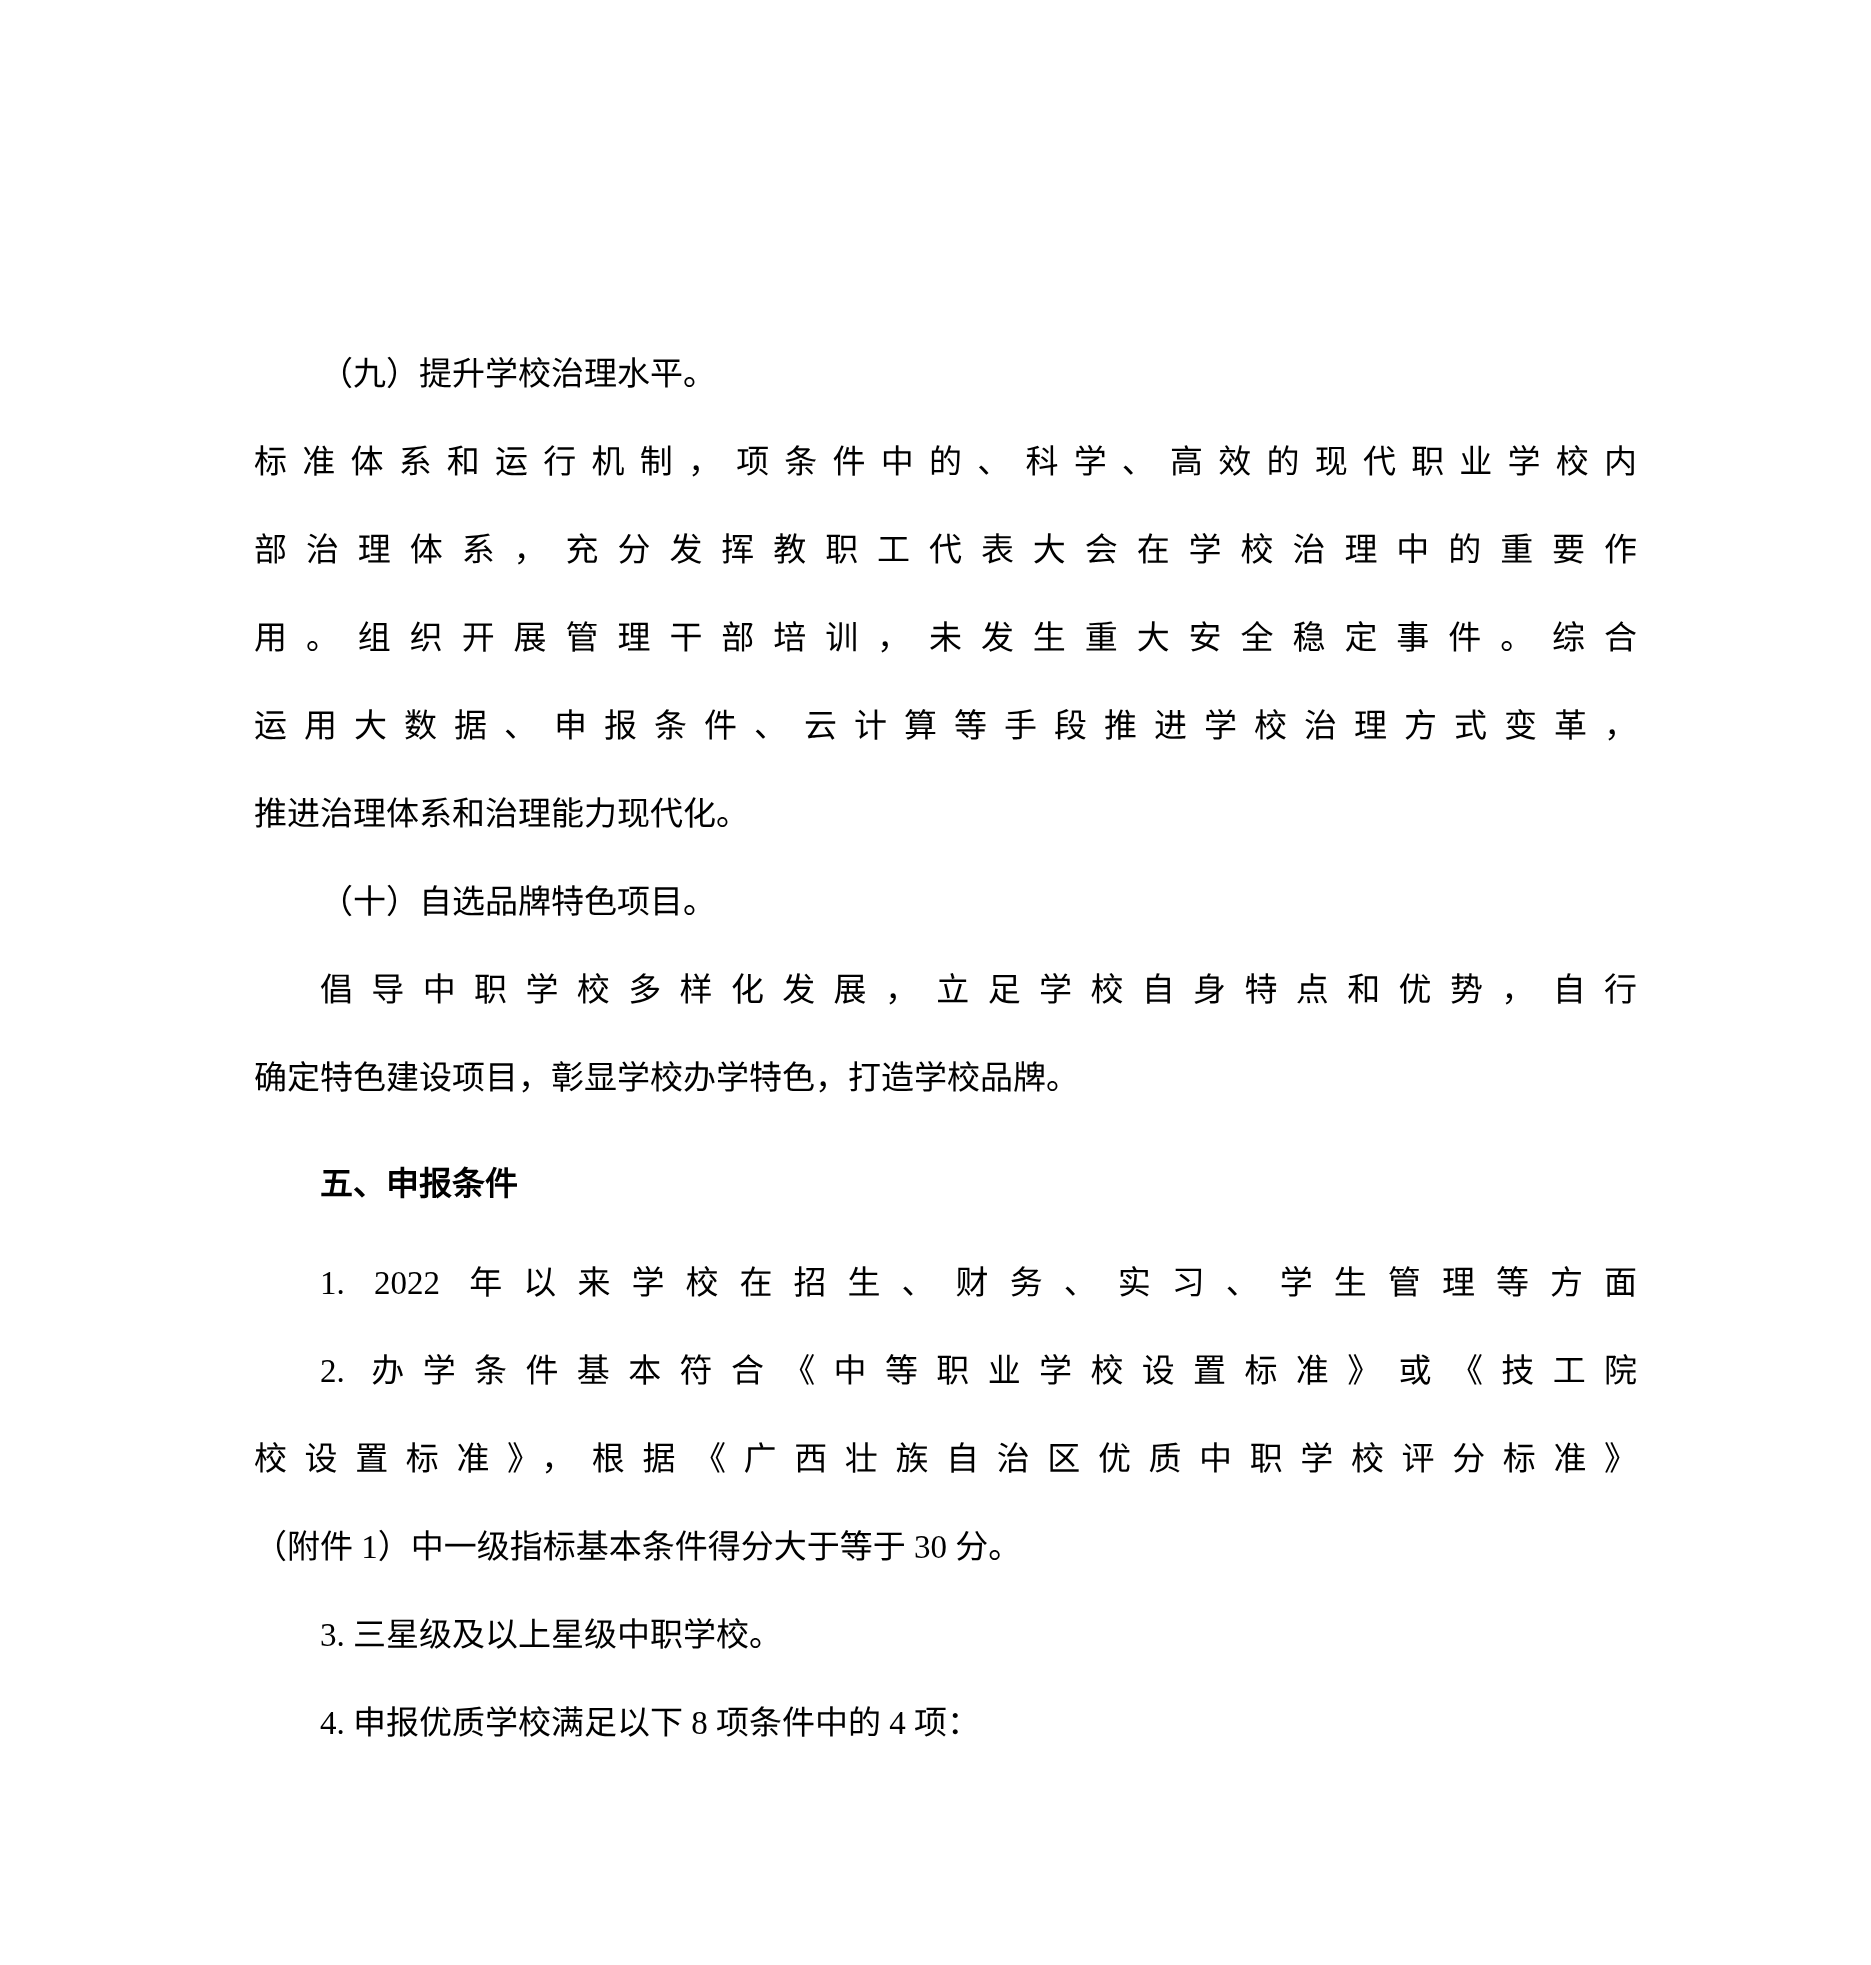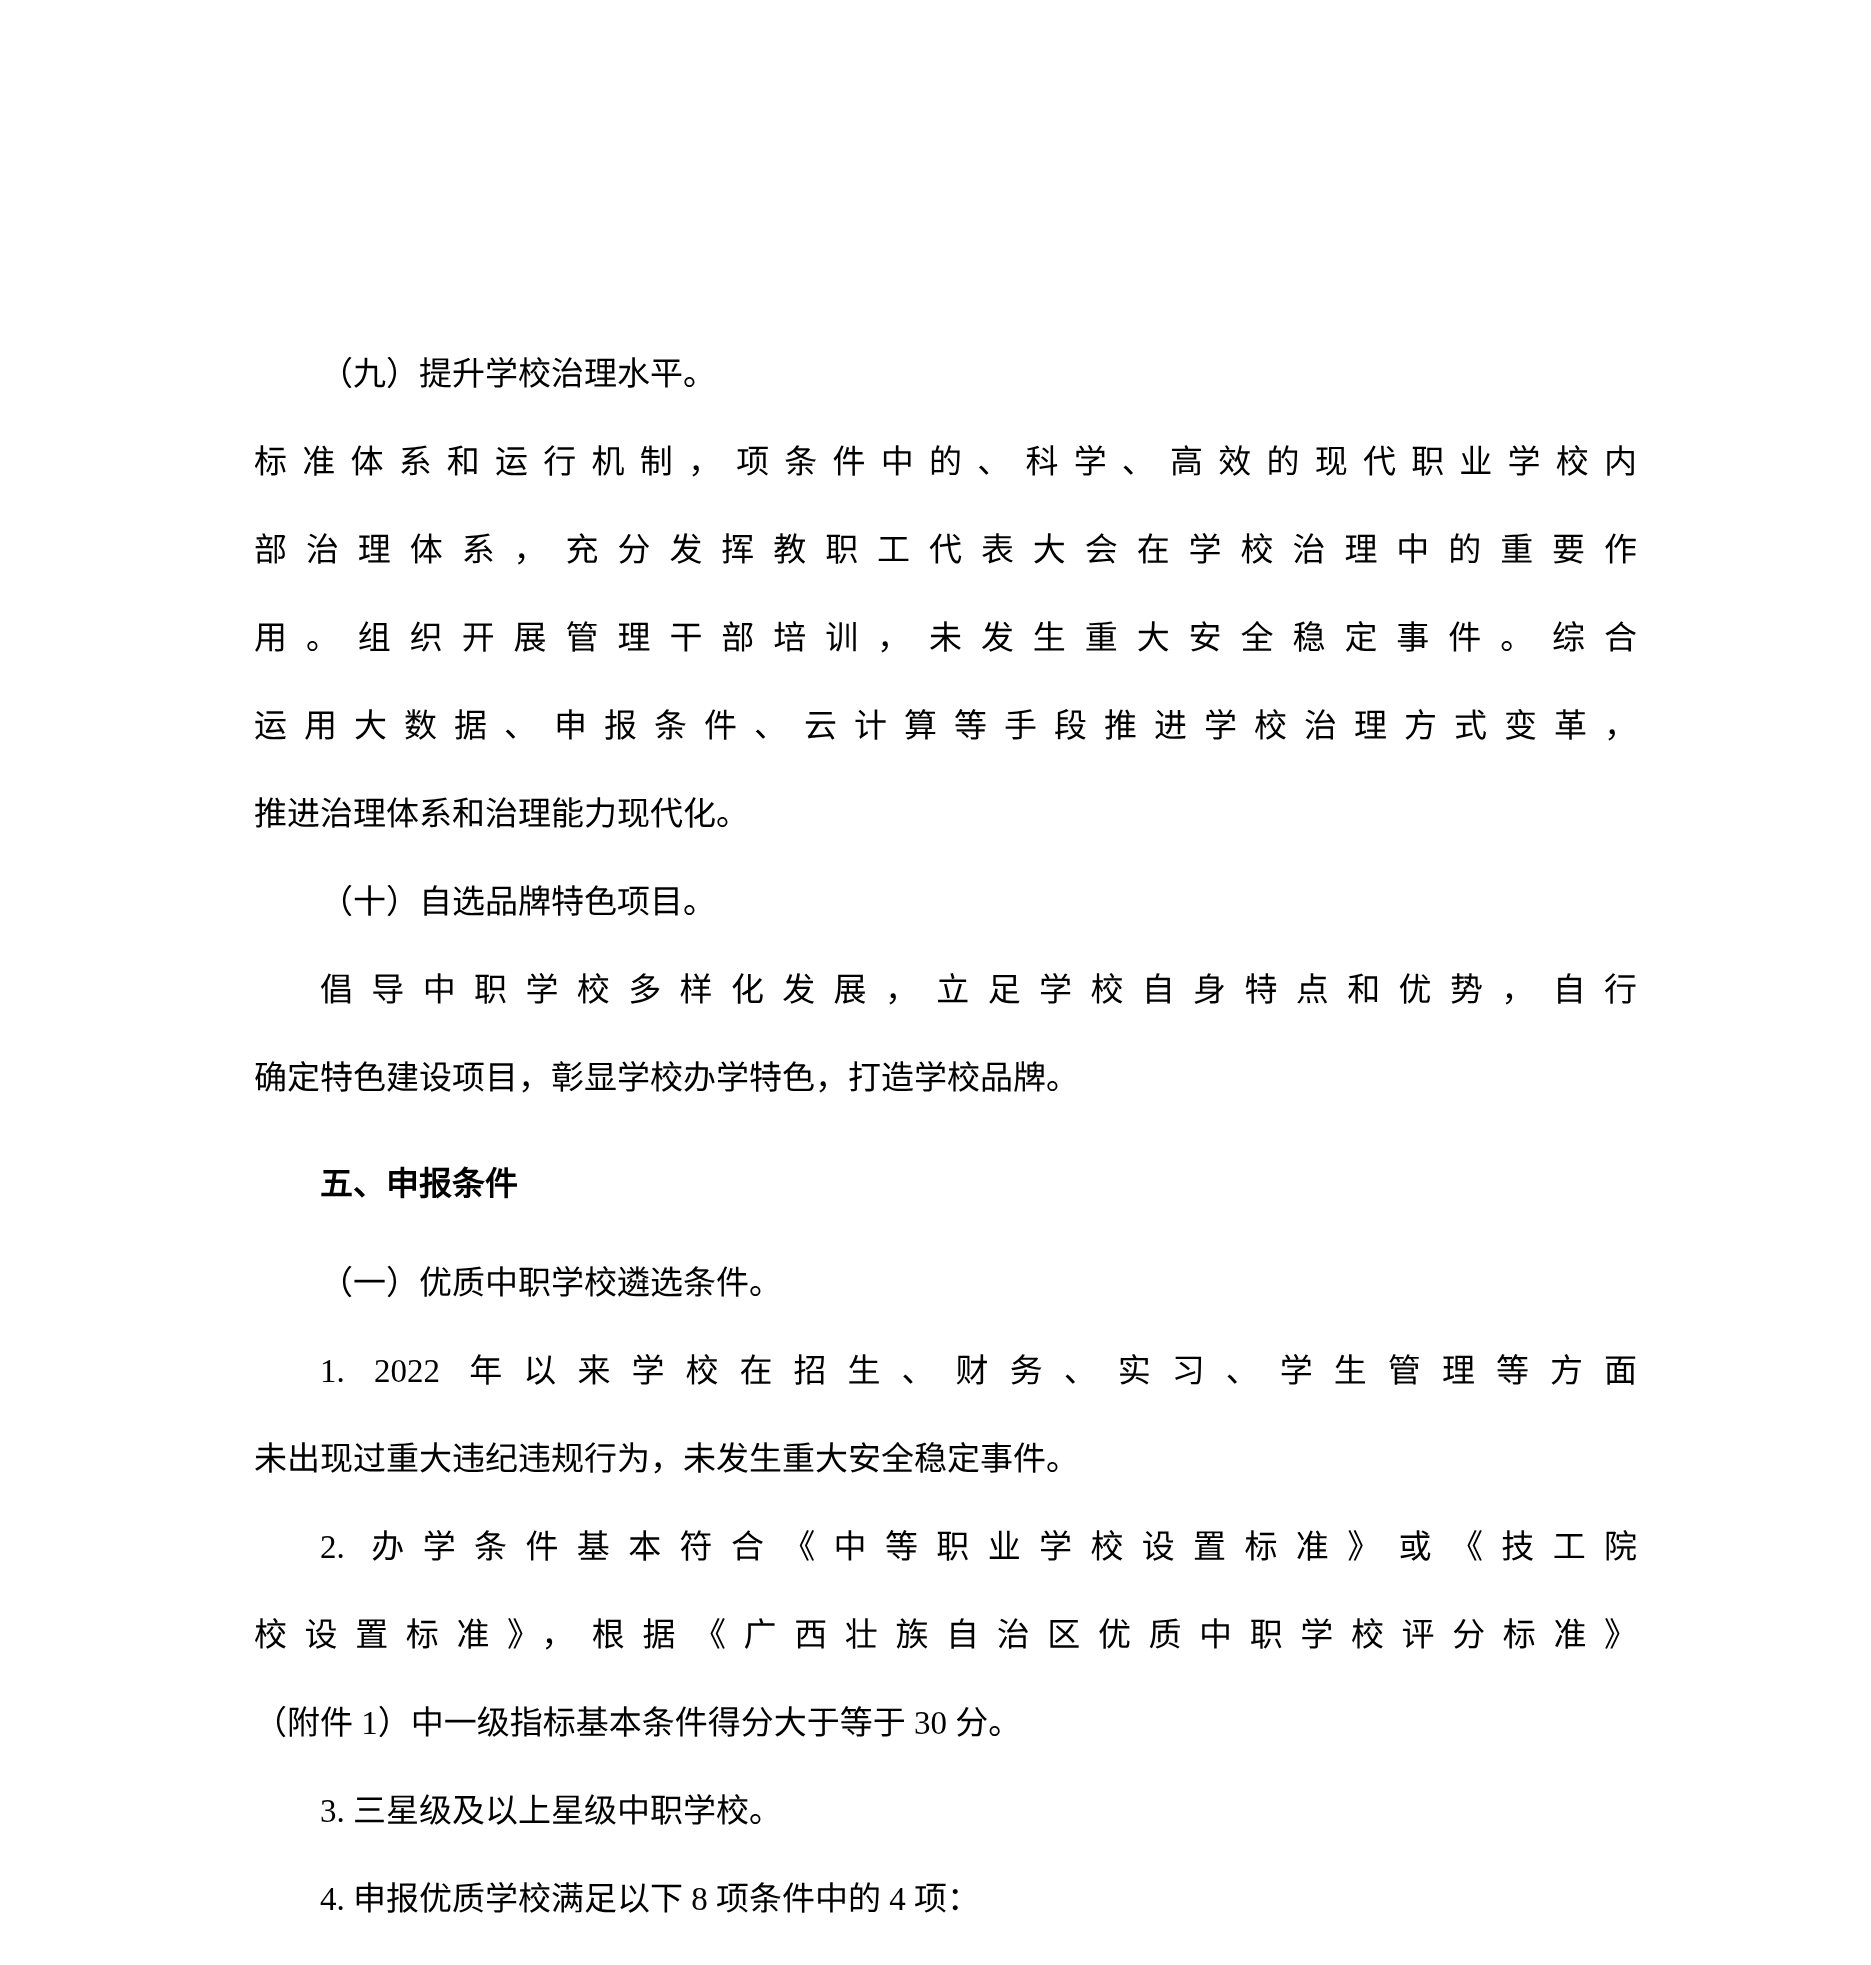--- a/index.html
+++ b/index.html
@@ -57,23 +57,21 @@
     <div class="line indent">（九）提升学校治理水平。</div>
     <div class="line full">标准体系和运行机制，项条件中的、科学、高效的现代职业学校内</div>
     <div class="line full">部治理体系，充分发挥教职工代表大会在学校治理中的重要作</div>
     <div class="line full">用。组织开展管理干部培训，未发生重大安全稳定事件。综合</div>
     <div class="line full">运用大数据、申报条件、云计算等手段推进学校治理方式变革，</div>
     <div class="line">推进治理体系和治理能力现代化。</div>
     <div class="line indent">（十）自选品牌特色项目。</div>
     <div class="line indent full">倡导中职学校多样化发展，立足学校自身特点和优势，自行</div>
     <div class="line">确定特色建设项目，彰显学校办学特色，打造学校品牌。</div>
     <div class="line indent heading">五、申报条件</div>
-    <div class="line indent">（一）优质中职学校遴选条件。</div>
     <div class="line indent full">1. 2022 年以来学校在招生、财务、实习、学生管理等方面</div>
-    <div class="line">未出现过重大违纪违规行为，未发生重大安全稳定事件。</div>
     <div class="line indent full">2. 办学条件基本符合《中等职业学校设置标准》或《技工院</div>
     <div class="line full">校设置标准》，根据《广西壮族自治区优质中职学校评分标准》</div>
     <div class="line">（附件 1）中一级指标基本条件得分大于等于 30 分。</div>
     <div class="line indent">3. 三星级及以上星级中职学校。</div>
     <div class="line indent">4. 申报优质学校满足以下 8 项条件中的 4 项：</div>
 
   </div>
 
 </div>
 

